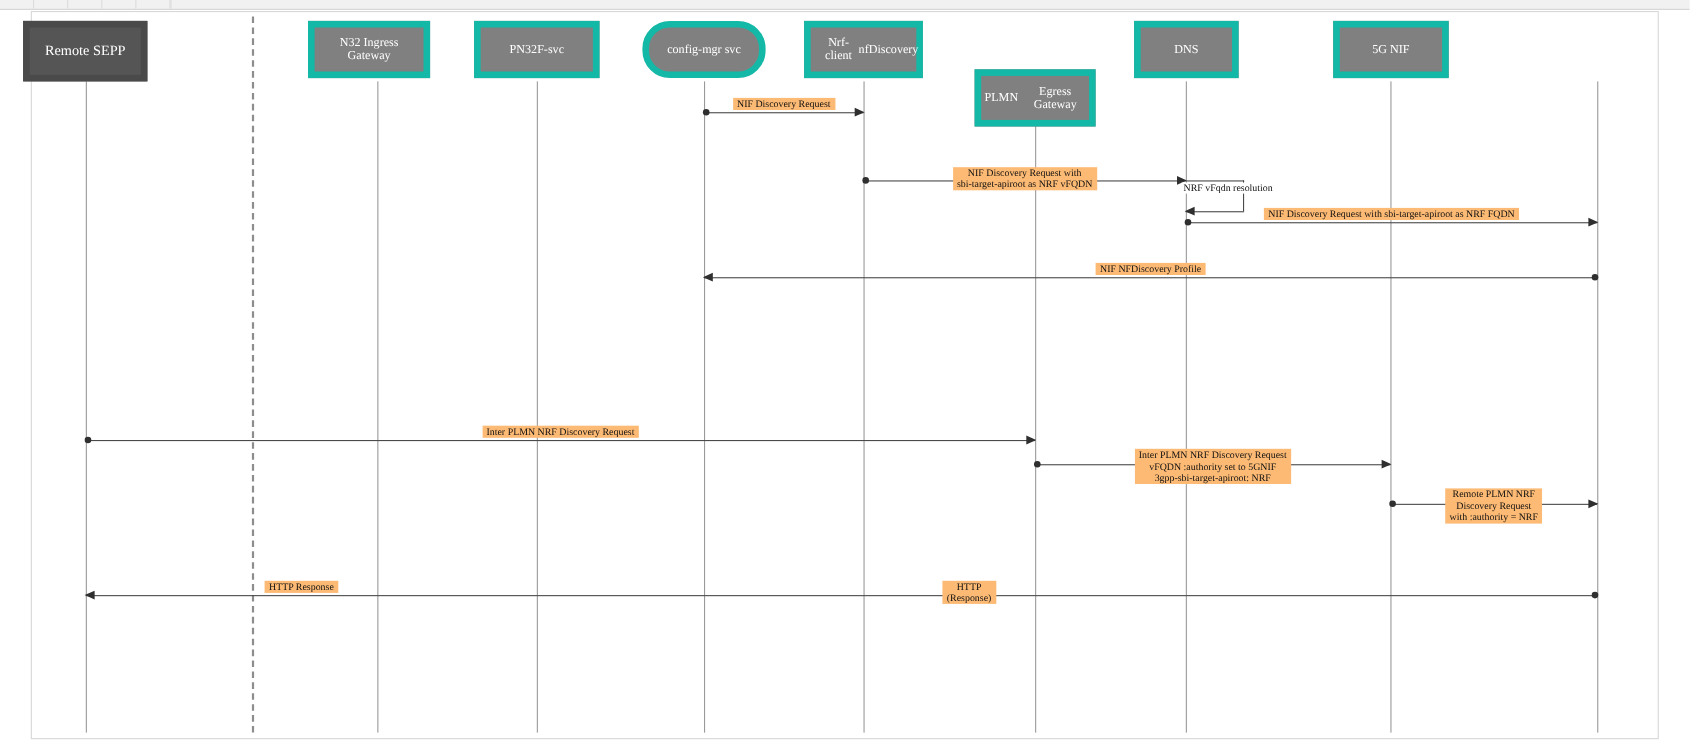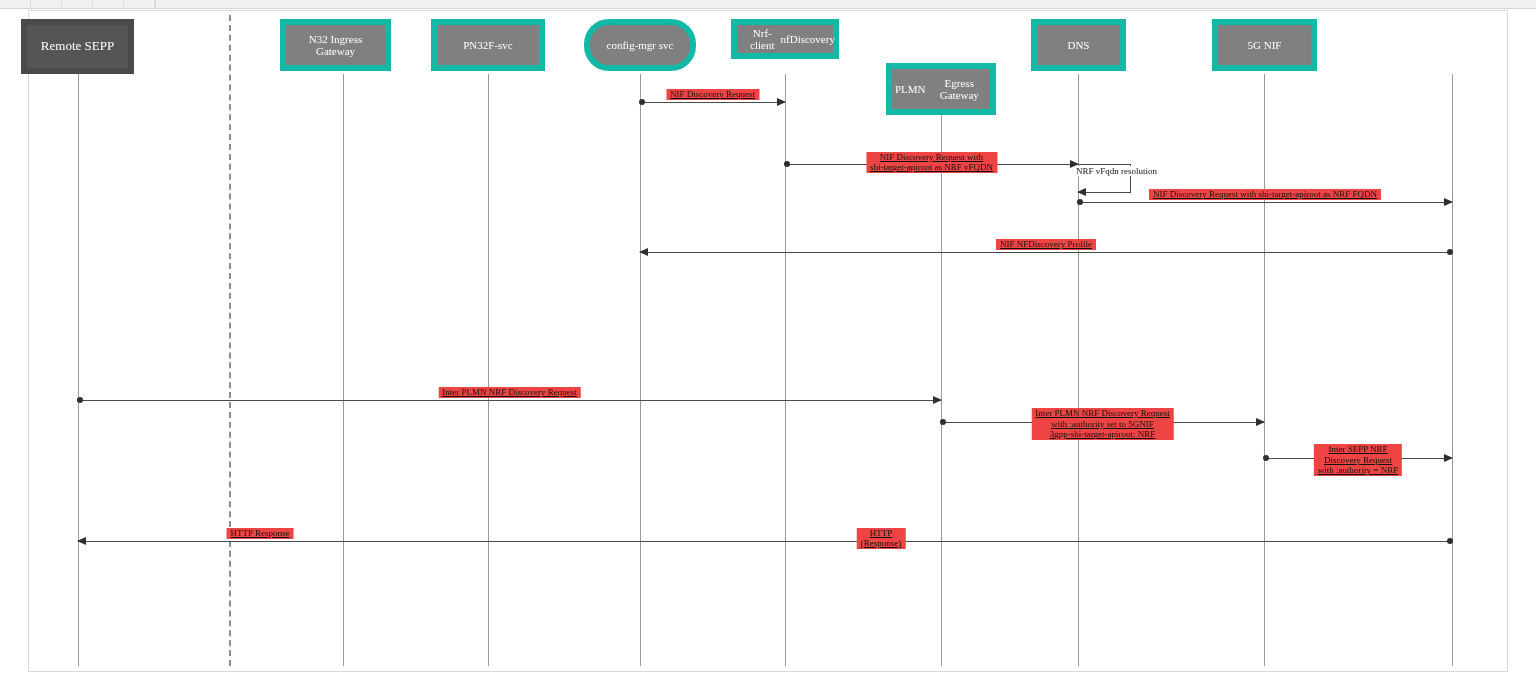--- a/index.html
+++ b/index.html
@@ -64,22 +64,22 @@
   .msg .dot.r{right:-1px;}
   .msg .head{
     position:absolute;top:-4px;width:0;height:0;
     border-top:4px solid transparent;border-bottom:4px solid transparent;
   }
   .msg .head.r{right:-1px;border-left:9px solid #2f2f2f;}
   .msg .head.l{left:-1px;border-right:9px solid #2f2f2f;}
 
   .msg .label{
     position:absolute;left:50%;transform:translateX(-50%);
-    background:#ef4444;padding:0 4px;white-space:nowrap;
-    color:#111111;text-align:center;line-height:1.18;text-decoration:underline;
+    background:#fdba74;padding:0 4px;white-space:nowrap;
+    color:#111111;text-align:center;line-height:1.18;
   }
   .msg .label.one{bottom:2px;}
   .msg .label.two{bottom:-9px;}
   .msg .label.three{bottom:-18px;}
 
   
   .selfmsg{position:absolute;}
   .selfmsg .top,
   .selfmsg .bot{
     position:absolute;left:0;height:0;border-top:1px solid #4a4a4a;
@@ -131,21 +131,21 @@
       </div>
       <div class="node" style="left: 251px; top: 8px; width: 111px; height: 52px; font-size: 11px;">
         <span>N32 Ingress Gateway</span>
       </div>
       <div class="node" style="left: 402px; top: 8px; width: 114px; height: 52px; font-size: 11px;">
         <span>PN32F-svc</span>
       </div>
       <div class="node" style="left: 555px; top: 8px; width: 112px; height: 52px; font-size: 11px; border-radius: 25px;">
         <span>config-mgr svc</span>
       </div>
-      <div class="node" style="left: 702px; top: 8px; width: 108px; height: 40px; font-size: 11px; padding-left: 15px;">
+      <div class="node" style="left: 702px; top: 8px; width: 108px; height: 52px; font-size: 11px; padding-left: 15px;">
         <span>Nrf-client</span>
         <span>nfDiscovery</span>
       </div>
       <div class="node" style="left: 857px; top: 8px; width: 110px; height: 52px; font-size: 11px; margin-top: 44px;">
         <span>PLMN</span>
         <span>Egress Gateway</span>
       </div>
       <div class="node" style="left: 1002px; top: 8px; width: 95px; height: 52px; font-size: 11px;">
         <span>DNS</span>
       </div>
@@ -199,39 +199,39 @@
         <div class="label one">
           <div>Inter PLMN NRF Discovery Request</div>
         </div>
       </div>
       <div class="msg" style="left: 912px; top: 411px; width: 323px; font-size: 9px;">
         <div class="line"></div>
         <div class="dot l"></div>
         <div class="head r"></div>
         <div class="label three">
           <div>Inter PLMN NRF Discovery Request</div>
-          <div>with :authority set to 5GNIF</div>
+          <div>vFQDN :authority set to 5GNIF</div>
           <div>3gpp-sbi-target-apiroot: NRF</div>
         </div>
       </div>
       <div class="msg" style="left: 1235px; top: 447px; width: 188px; font-size: 9px;">
         <div class="line"></div>
         <div class="dot l"></div>
         <div class="head r"></div>
         <div class="label three">
-          <div>Inter SEPP NRF</div>
+          <div>Remote PLMN NRF</div>
           <div>Discovery Request</div>
           <div>with :authority = NRF</div>
         </div>
       </div>
       <div class="msg" style="left: 49px; top: 530px; width: 1374px; font-size: 9px;">
         <div class="line"></div>
         <div class="dot r"></div>
         <div class="head l"></div>
-        <div class="label one" style="left: 182px; transform: translateX(-50%);">
+        <div class="label one" style="left: 196px; transform: translateX(-50%);">
           <div>HTTP Response</div>
         </div>
       </div>
       <div class="msg" style="left: 49px; top: 530px; width: 1374px; font-size: 9px;">
         <div class="label two" style="left: 803px; transform: translateX(-50%); bottom: -8px;">
           <div>HTTP</div>
           <div>(Response)</div>
         </div>
       </div>
     </div>

